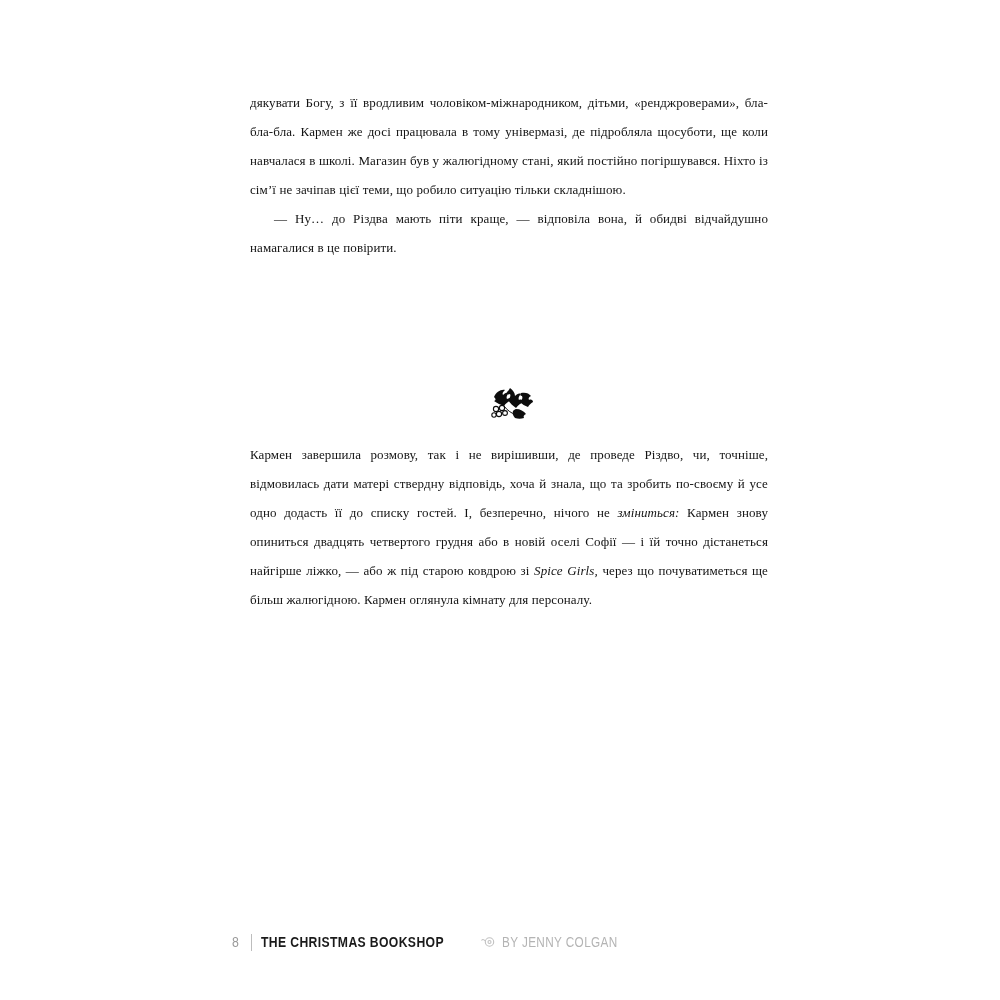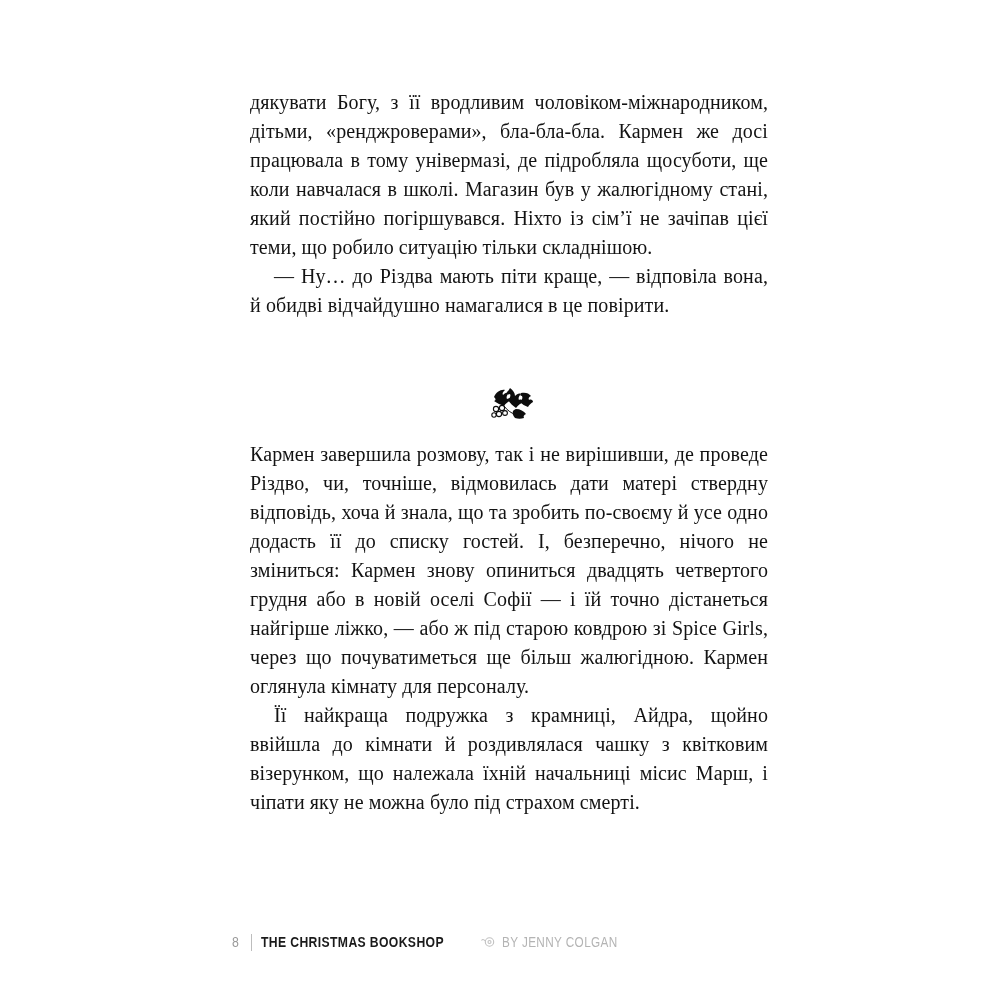--- a/index.html
+++ b/index.html
@@ -17,36 +17,37 @@
   }
   .textblock {
     position: absolute;
     left: 250px;
     top: 88px;
     width: 518px;
   }
   p.para {
     margin: 0;
     padding: 0;
-    font-size: 20px;
+    font-size: 13px;
     line-height: 29px;
     color: #131313;
     text-align: justify;
     text-justify: inter-word;
     hyphens: none;
     -webkit-hyphens: none;
     letter-spacing: 0.1px;
   }
   p.indent {
     text-indent: 24px;
   }
   p.noindent {
     text-indent: 0;
   }
   .it {
+    font-style: italic;
   }
   
   .ornament-row {
     position: absolute;
     left: 250px;
     top: 381px;
     width: 518px;
     height: 46px;
     display: flex;
     align-items: center;
@@ -139,21 +140,20 @@
         <circle cx="14" cy="31" r="2.2"></circle>
       </g>
       <g stroke="#0d0d0d" stroke-width="1" fill="none">
         <path d="M24 22 C27 26, 31 29, 36 31"></path>
       </g>
     </svg>
   </div>
 
   <div class="textblock" style="top:440px;">
     <p class="para noindent"><span>Кармен завершила розмову, так і не вирішивши, де проведе Різдво, чи, точніше, відмовилась дати матері ствердну відповідь, хоча й знала, що та зробить по-своєму й усе одно додасть її до списку гостей. І, безперечно, нічого не </span><span class="it">зміниться:</span><span> Кармен знову опиниться двадцять четвертого грудня або в новій оселі Софії — і їй точно дістанеться найгірше ліжко, — або ж під старою ковдрою зі </span><span class="it">Spice Girls,</span><span> через що почуватиметься ще більш жалюгідною. Кармен оглянула кімнату для персоналу.</span></p>
-    <p class="para indent"><span>Її найкраща подружка з крамниці, Айдра, щойно ввійшла до кімнати й роздивлялася чашку з квітковим візерунком, що належала їхній начальниці місис Марш, і чіпати яку не можна було під страхом смерті.</span></p>
   </div>
 
   <div class="footer">
     <span class="folio">8</span>
     <span class="folio-rule"></span>
     <span class="booktitle">THE CHRISTMAS BOOKSHOP</span>
     <span class="footer-orn">
       <svg width="15" height="12" viewBox="0 0 15 12">
         <g fill="none" stroke="#8f8f8f" stroke-width="1.1">
           <circle cx="8.5" cy="6" r="4.2"></circle>

